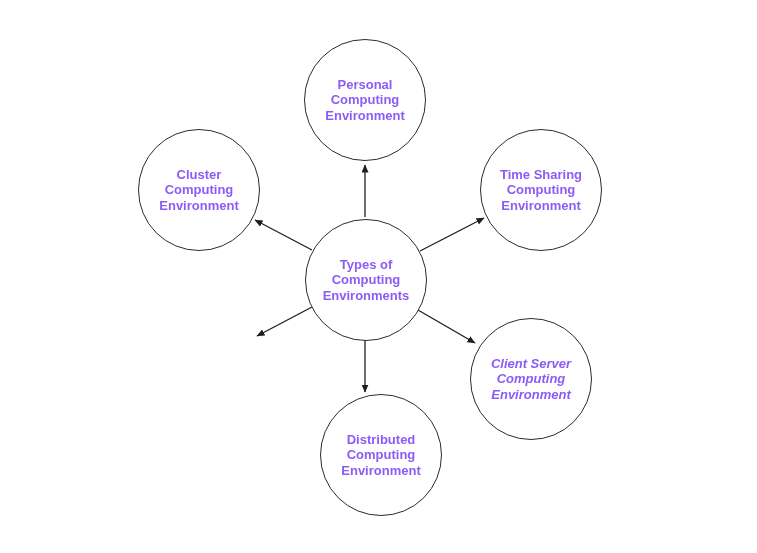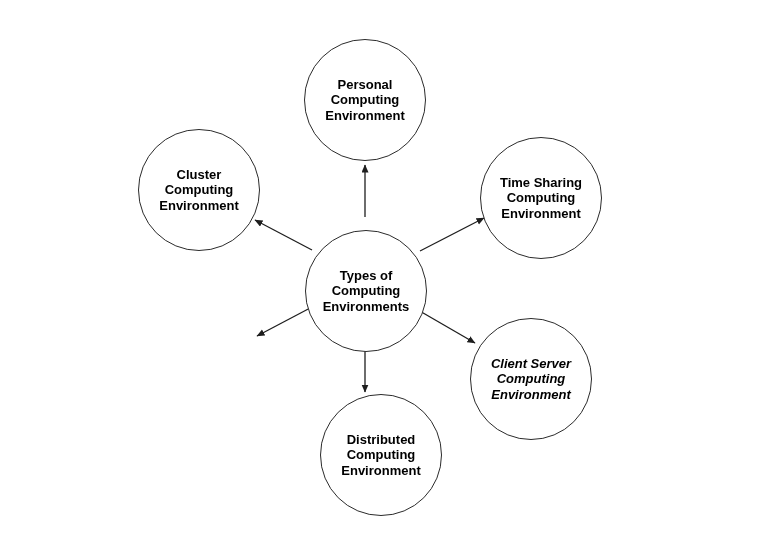--- a/index.html
+++ b/index.html
@@ -33,21 +33,21 @@
     align-items: center;
     justify-content: center;
     box-sizing: border-box;
   }
   .node-label {
     width: 106px;
     text-align: center;
     font-size: 13px;
     font-weight: 700;
     line-height: 1.18;
-    color: #000000;
+    color: #8b5cf6;
     letter-spacing: 0px;
   }
 </style>
 </head>
 <body>
 
 <div class="canvas">
 
   <svg class="arrow-layer" width="757" height="553" viewBox="0 0 757 553" aria-hidden="true">
     <defs>
@@ -62,33 +62,33 @@
 
     <line x1="420" y1="251" x2="484" y2="218" stroke="#1e1e1e" stroke-width="1.3" marker-end="url(#arrowhead)"></line>
 
     <line x1="312" y1="307" x2="257" y2="336" stroke="#1e1e1e" stroke-width="1.3" marker-end="url(#arrowhead)"></line>
 
     <line x1="418" y1="310" x2="475" y2="343" stroke="#1e1e1e" stroke-width="1.3" marker-end="url(#arrowhead)"></line>
 
     <line x1="365" y1="339" x2="365" y2="392" stroke="#1e1e1e" stroke-width="1.3" marker-end="url(#arrowhead)"></line>
   </svg>
 
-  <div class="node" style="left:305px; top:230px;justify-content:center;">
+  <div class="node" style="left:305px; top:219px;justify-content:center;">
     <div class="node-label">Types of Computing Environments</div>
   </div>
 
   <div class="node" style="left:304px; top:39px;">
     <div class="node-label">Personal Computing Environment</div>
   </div>
 
   <div class="node" style="left:138px; top:129px;">
     <div class="node-label">Cluster Computing Environment</div>
   </div>
 
-  <div class="node" style="left:480px; top:137px;justify-content:center;">
+  <div class="node" style="left:480px; top:129px;justify-content:center;">
     <div class="node-label">Time Sharing Computing Environment</div>
   </div>
 
 
   <div class="node" style="left:470px; top:318px;font-style:italic;">
     <div class="node-label">Client Server Computing Environment</div>
   </div>
 
   <div class="node" style="left:320px; top:394px;">
     <div class="node-label">Distributed Computing Environment</div>

